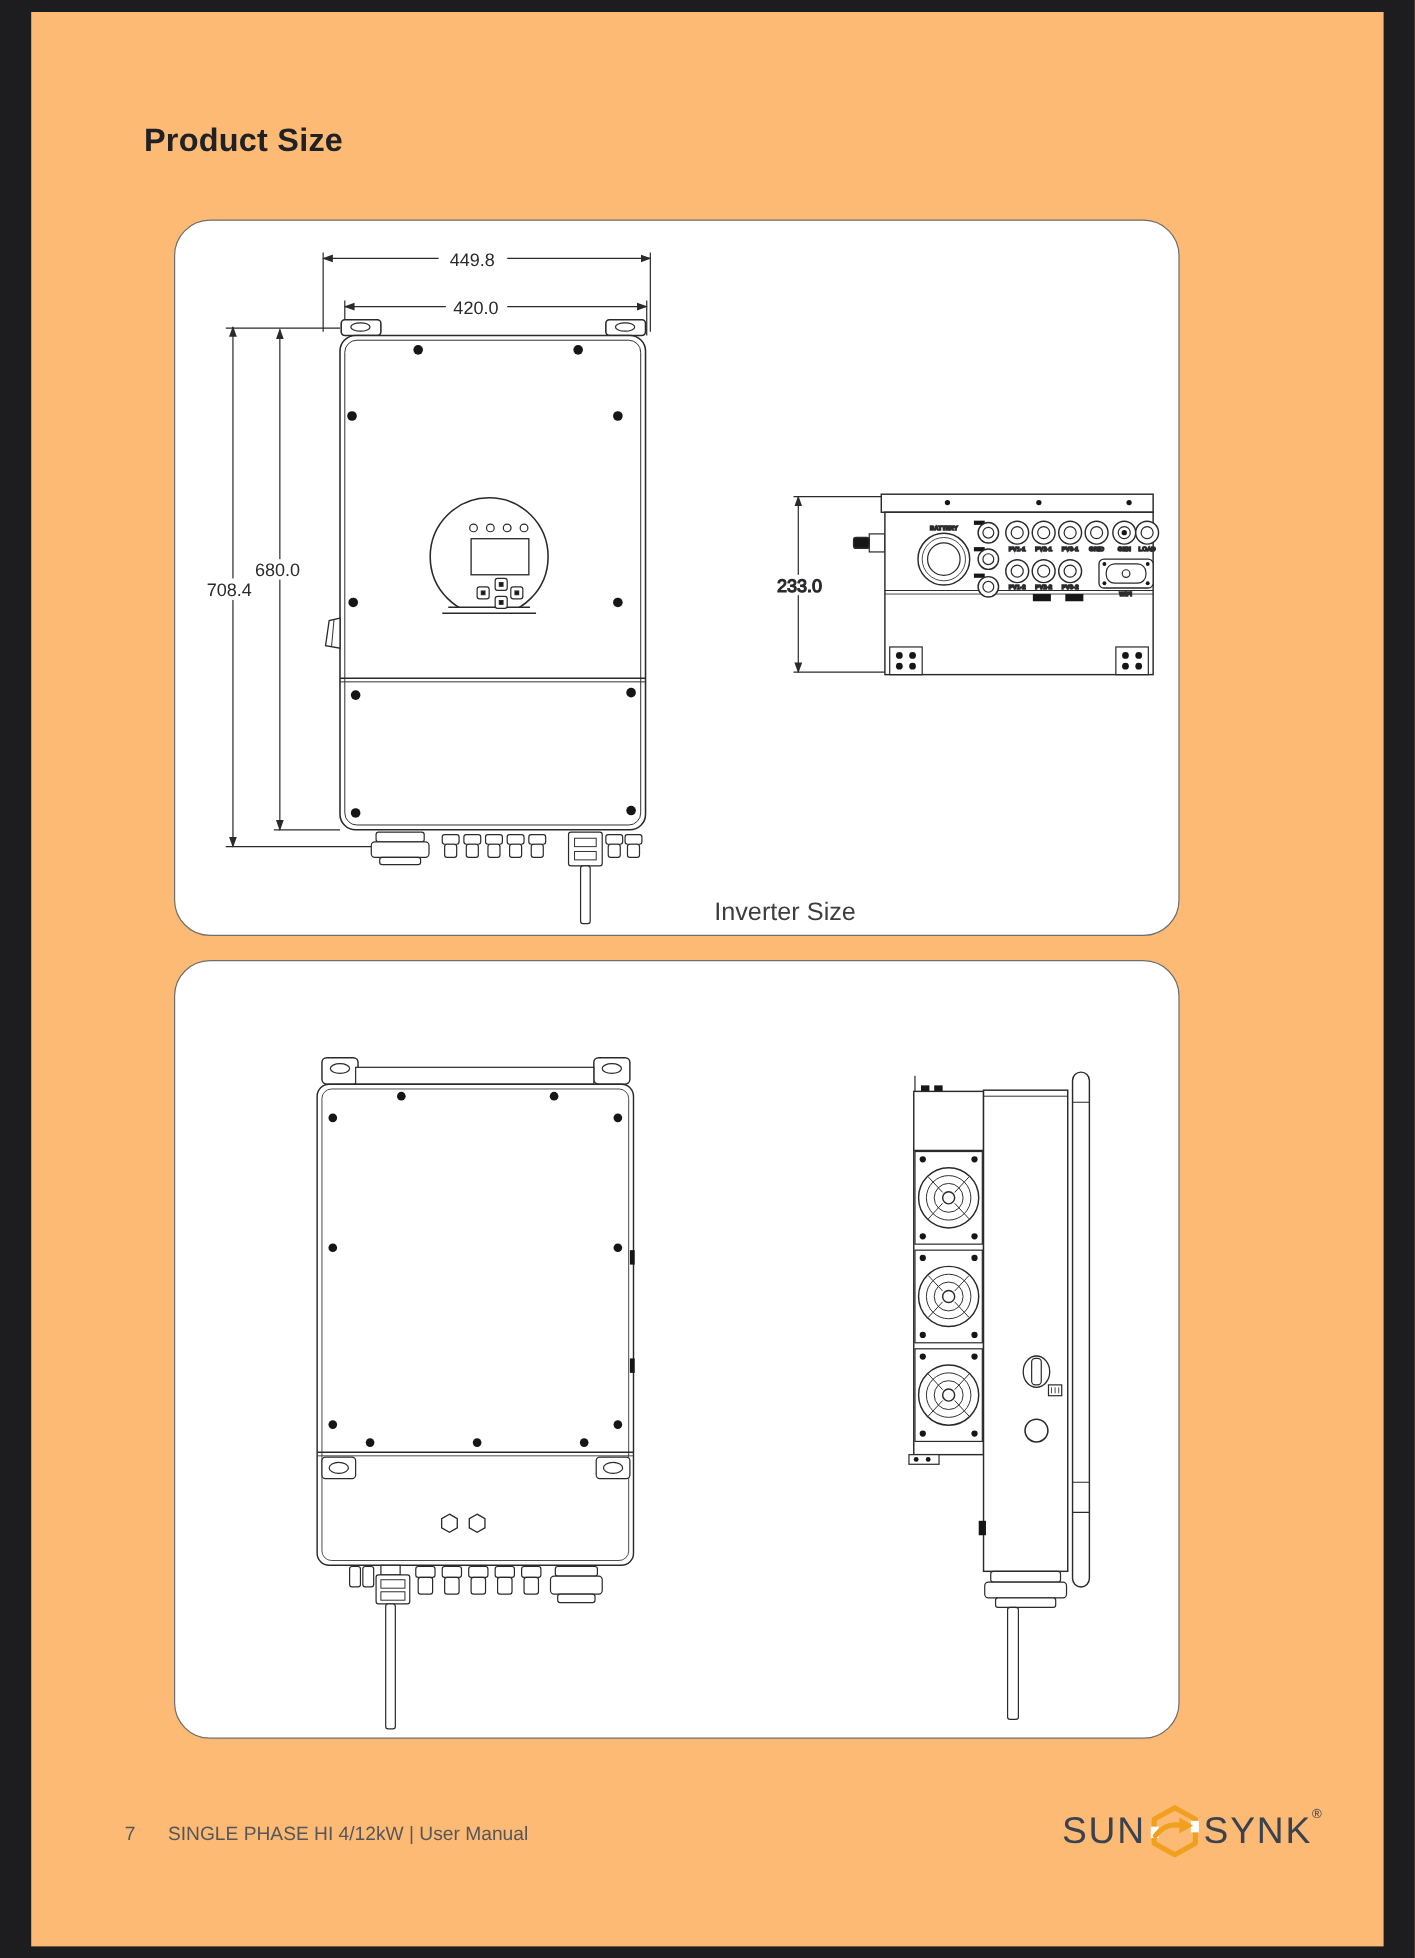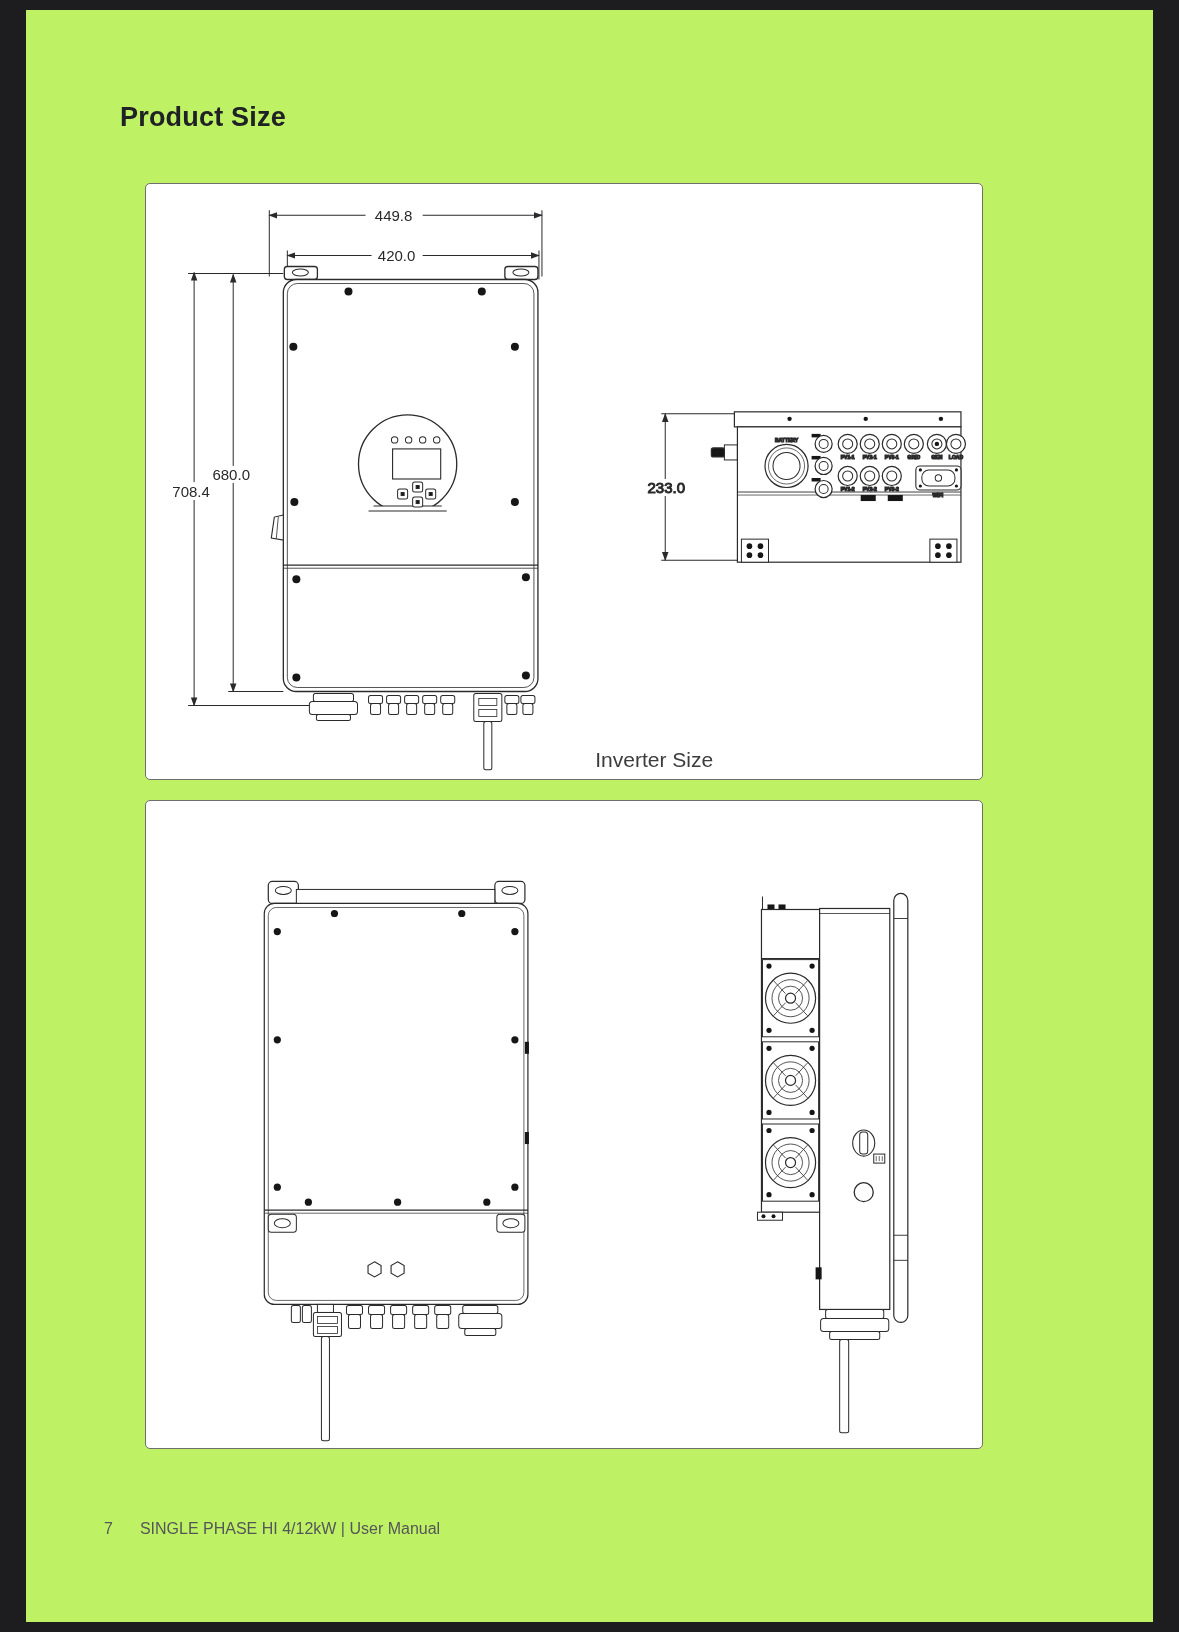--- a/index.html
+++ b/index.html
@@ -6,31 +6,31 @@
   body{
     width:1179px;height:1632px;
     background:#1d1d20;
     position:relative;
     font-family:"Liberation Sans",sans-serif;
     overflow:hidden;
   }
   .page{
     position:absolute;left:26px;top:10px;
     width:1127px;height:1612px;
-    background:#bef264;
+    background:#fdba74;
   }
   .title{
     position:absolute;left:94px;top:92px;
     font-size:27px;font-weight:700;color:#202124;
     margin:0;letter-spacing:.2px;
   }
   .panel{
     position:absolute;
     border:1.6px solid #6e6e6e;
-    border-radius:5px;
+    border-radius:30px;
     background:#fff;
     box-sizing:border-box;
   }
   .panel1{left:119px;top:173px;width:838px;height:597px;}
   .panel2{left:119px;top:790px;width:838px;height:649px;}
   .panel svg{display:block;width:100%;height:100%;}
   svg text{font-family:"Liberation Sans",sans-serif;fill:#2a2a2c;}
   .dimtext{font-size:15px;}
   .porttext{font-size:5px;font-weight:700;fill:#161616;}
   .captiontext{font-size:21px;fill:#3d3d3f;}
@@ -457,14 +457,26 @@
         </g>
       </g>
     </svg>
   </div>
 
   <div class="footer-left">
     <span class="pageno">7</span>
     <span>SINGLE PHASE HI 4/12kW | User Manual</span>
   </div>
 
+  <div class="logo">
+    <span>SUN</span>
+    <svg class="hex" width="42" height="44" viewBox="0 0 44 46">
+      <polygon points="22,2.5 40,12.5 40,33.5 22,43.5 4,33.5 4,12.5" fill="none" stroke="#F0A01E" stroke-width="4.5" stroke-linejoin="round"></polygon>
+      <rect x="1" y="19" width="7" height="10" fill="#fff"></rect>
+      <rect x="36" y="14" width="7" height="10" fill="#fff"></rect>
+      <path d="M5,27 Q14,15 28,18" fill="none" stroke="#F0A01E" stroke-width="4.5" stroke-linecap="round"></path>
+      <polygon points="26,11 38,18 26,25" fill="#F0A01E"></polygon>
+    </svg>
+    <span>SYNK</span>
+    <span class="reg">®</span>
+  </div>
 
 </div>
 
 </body></html>

